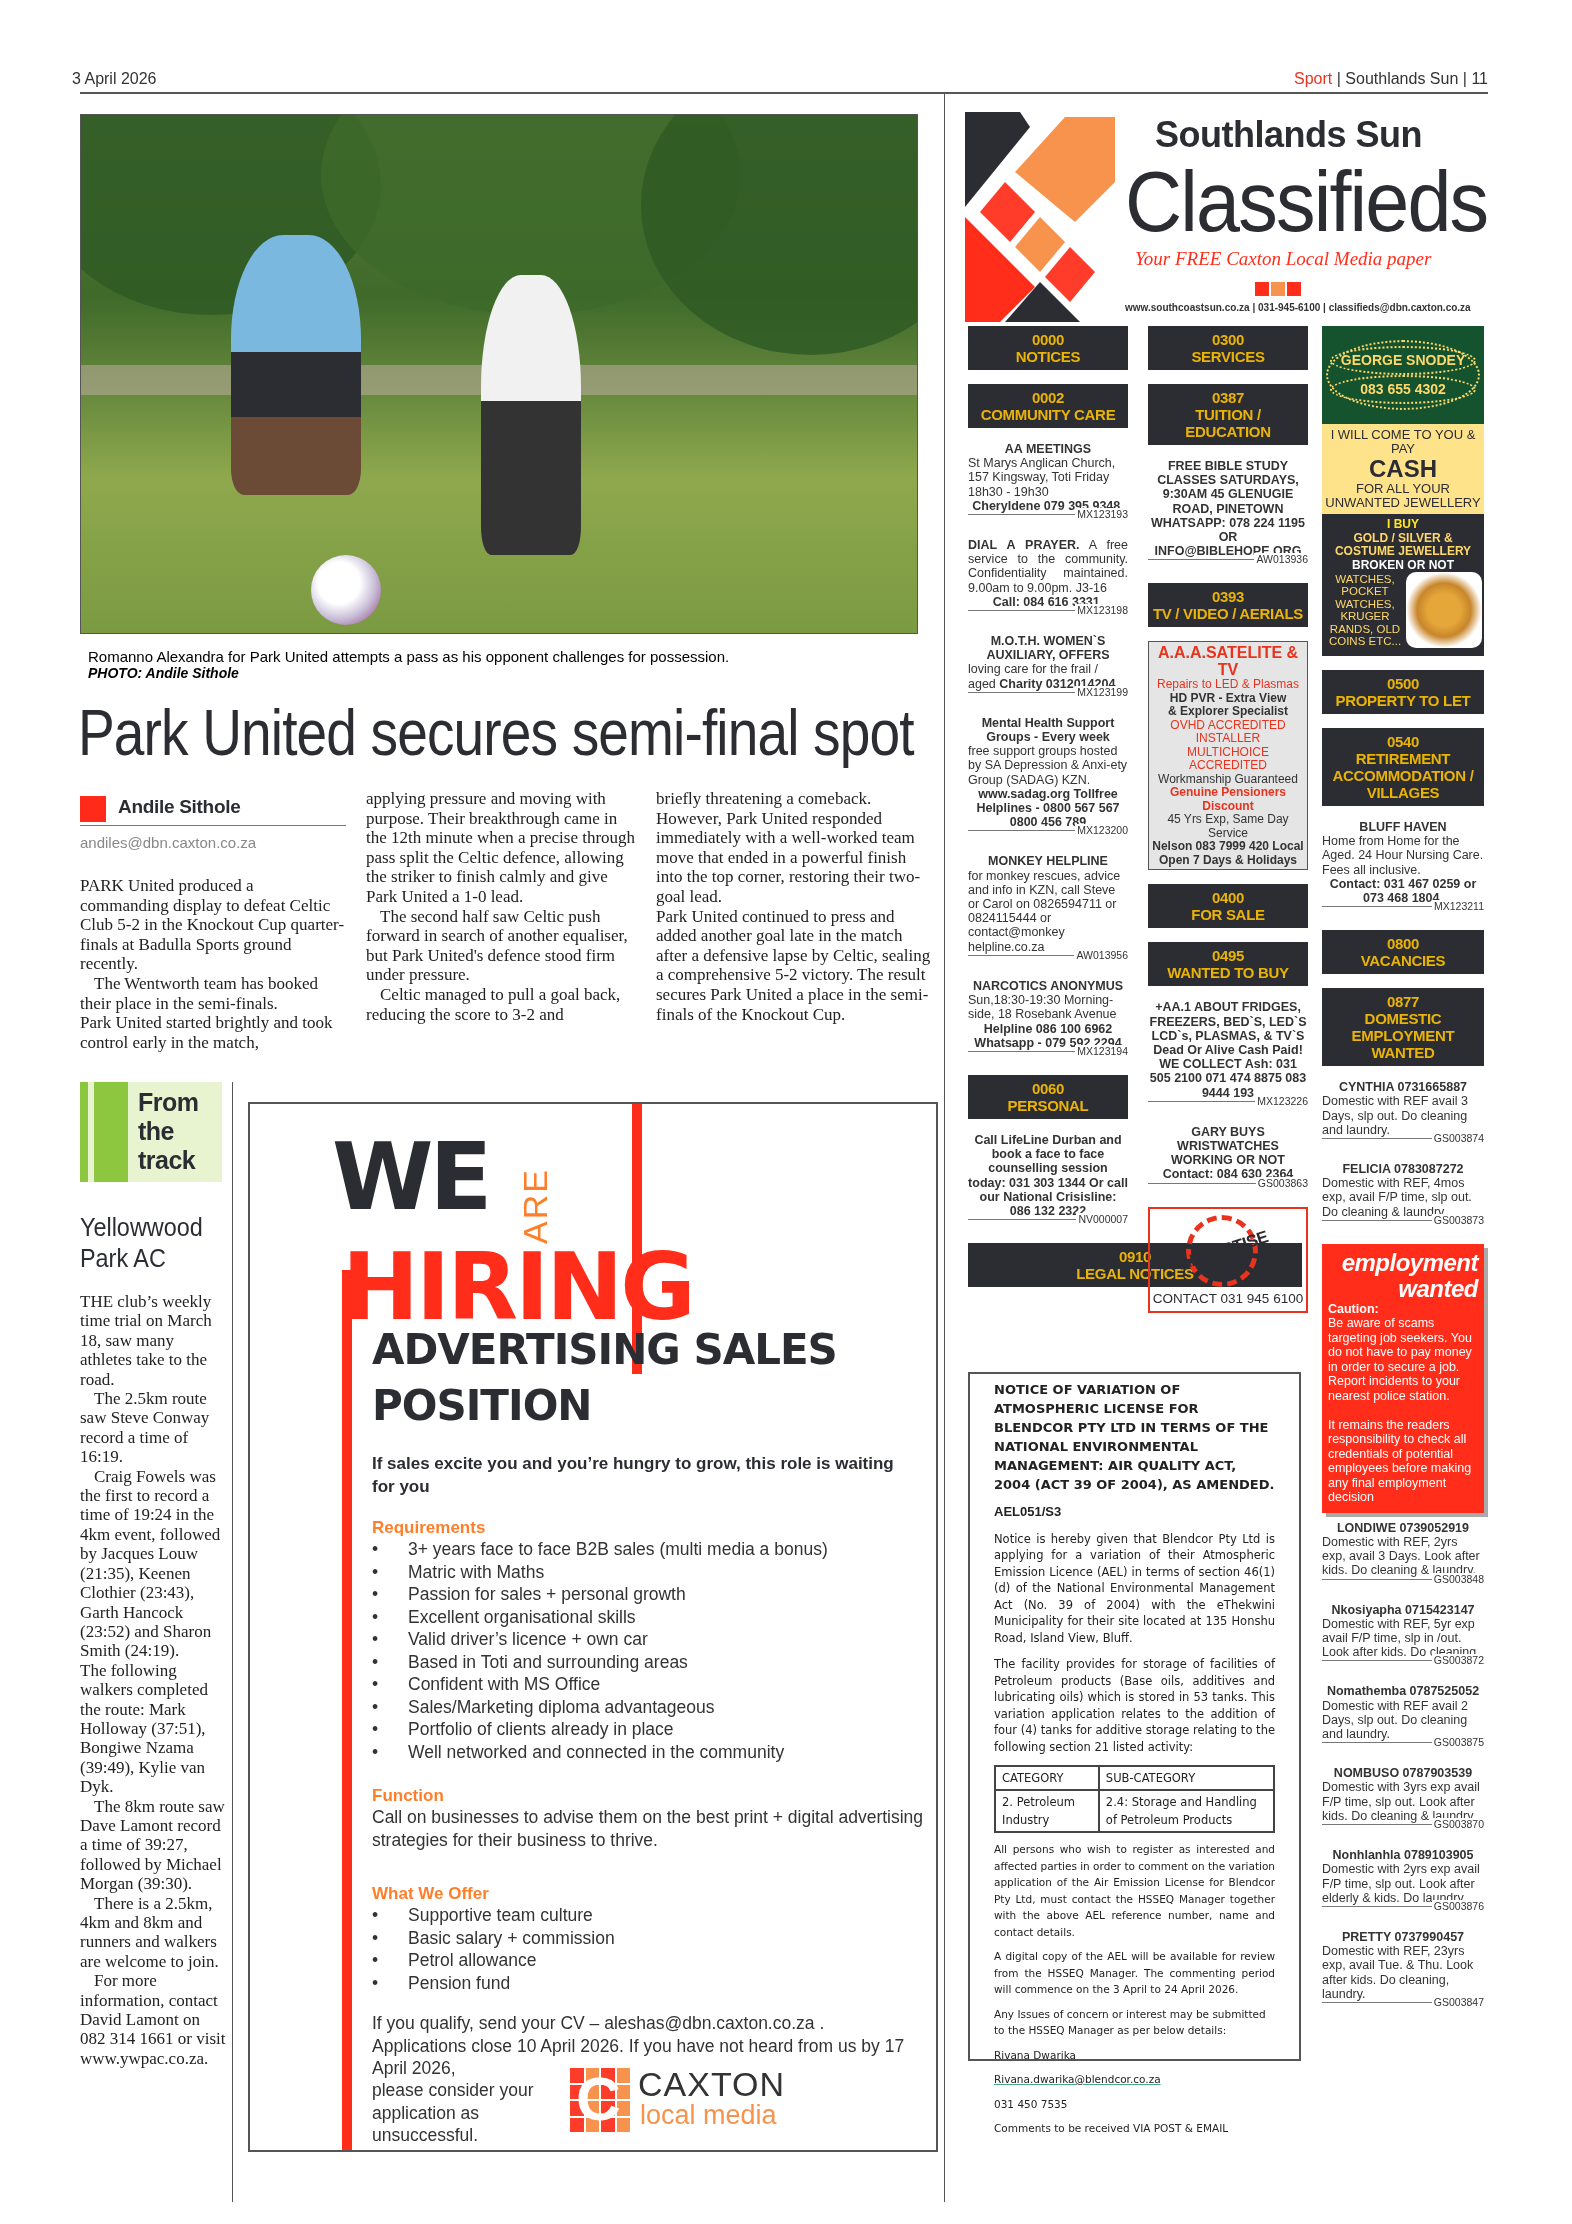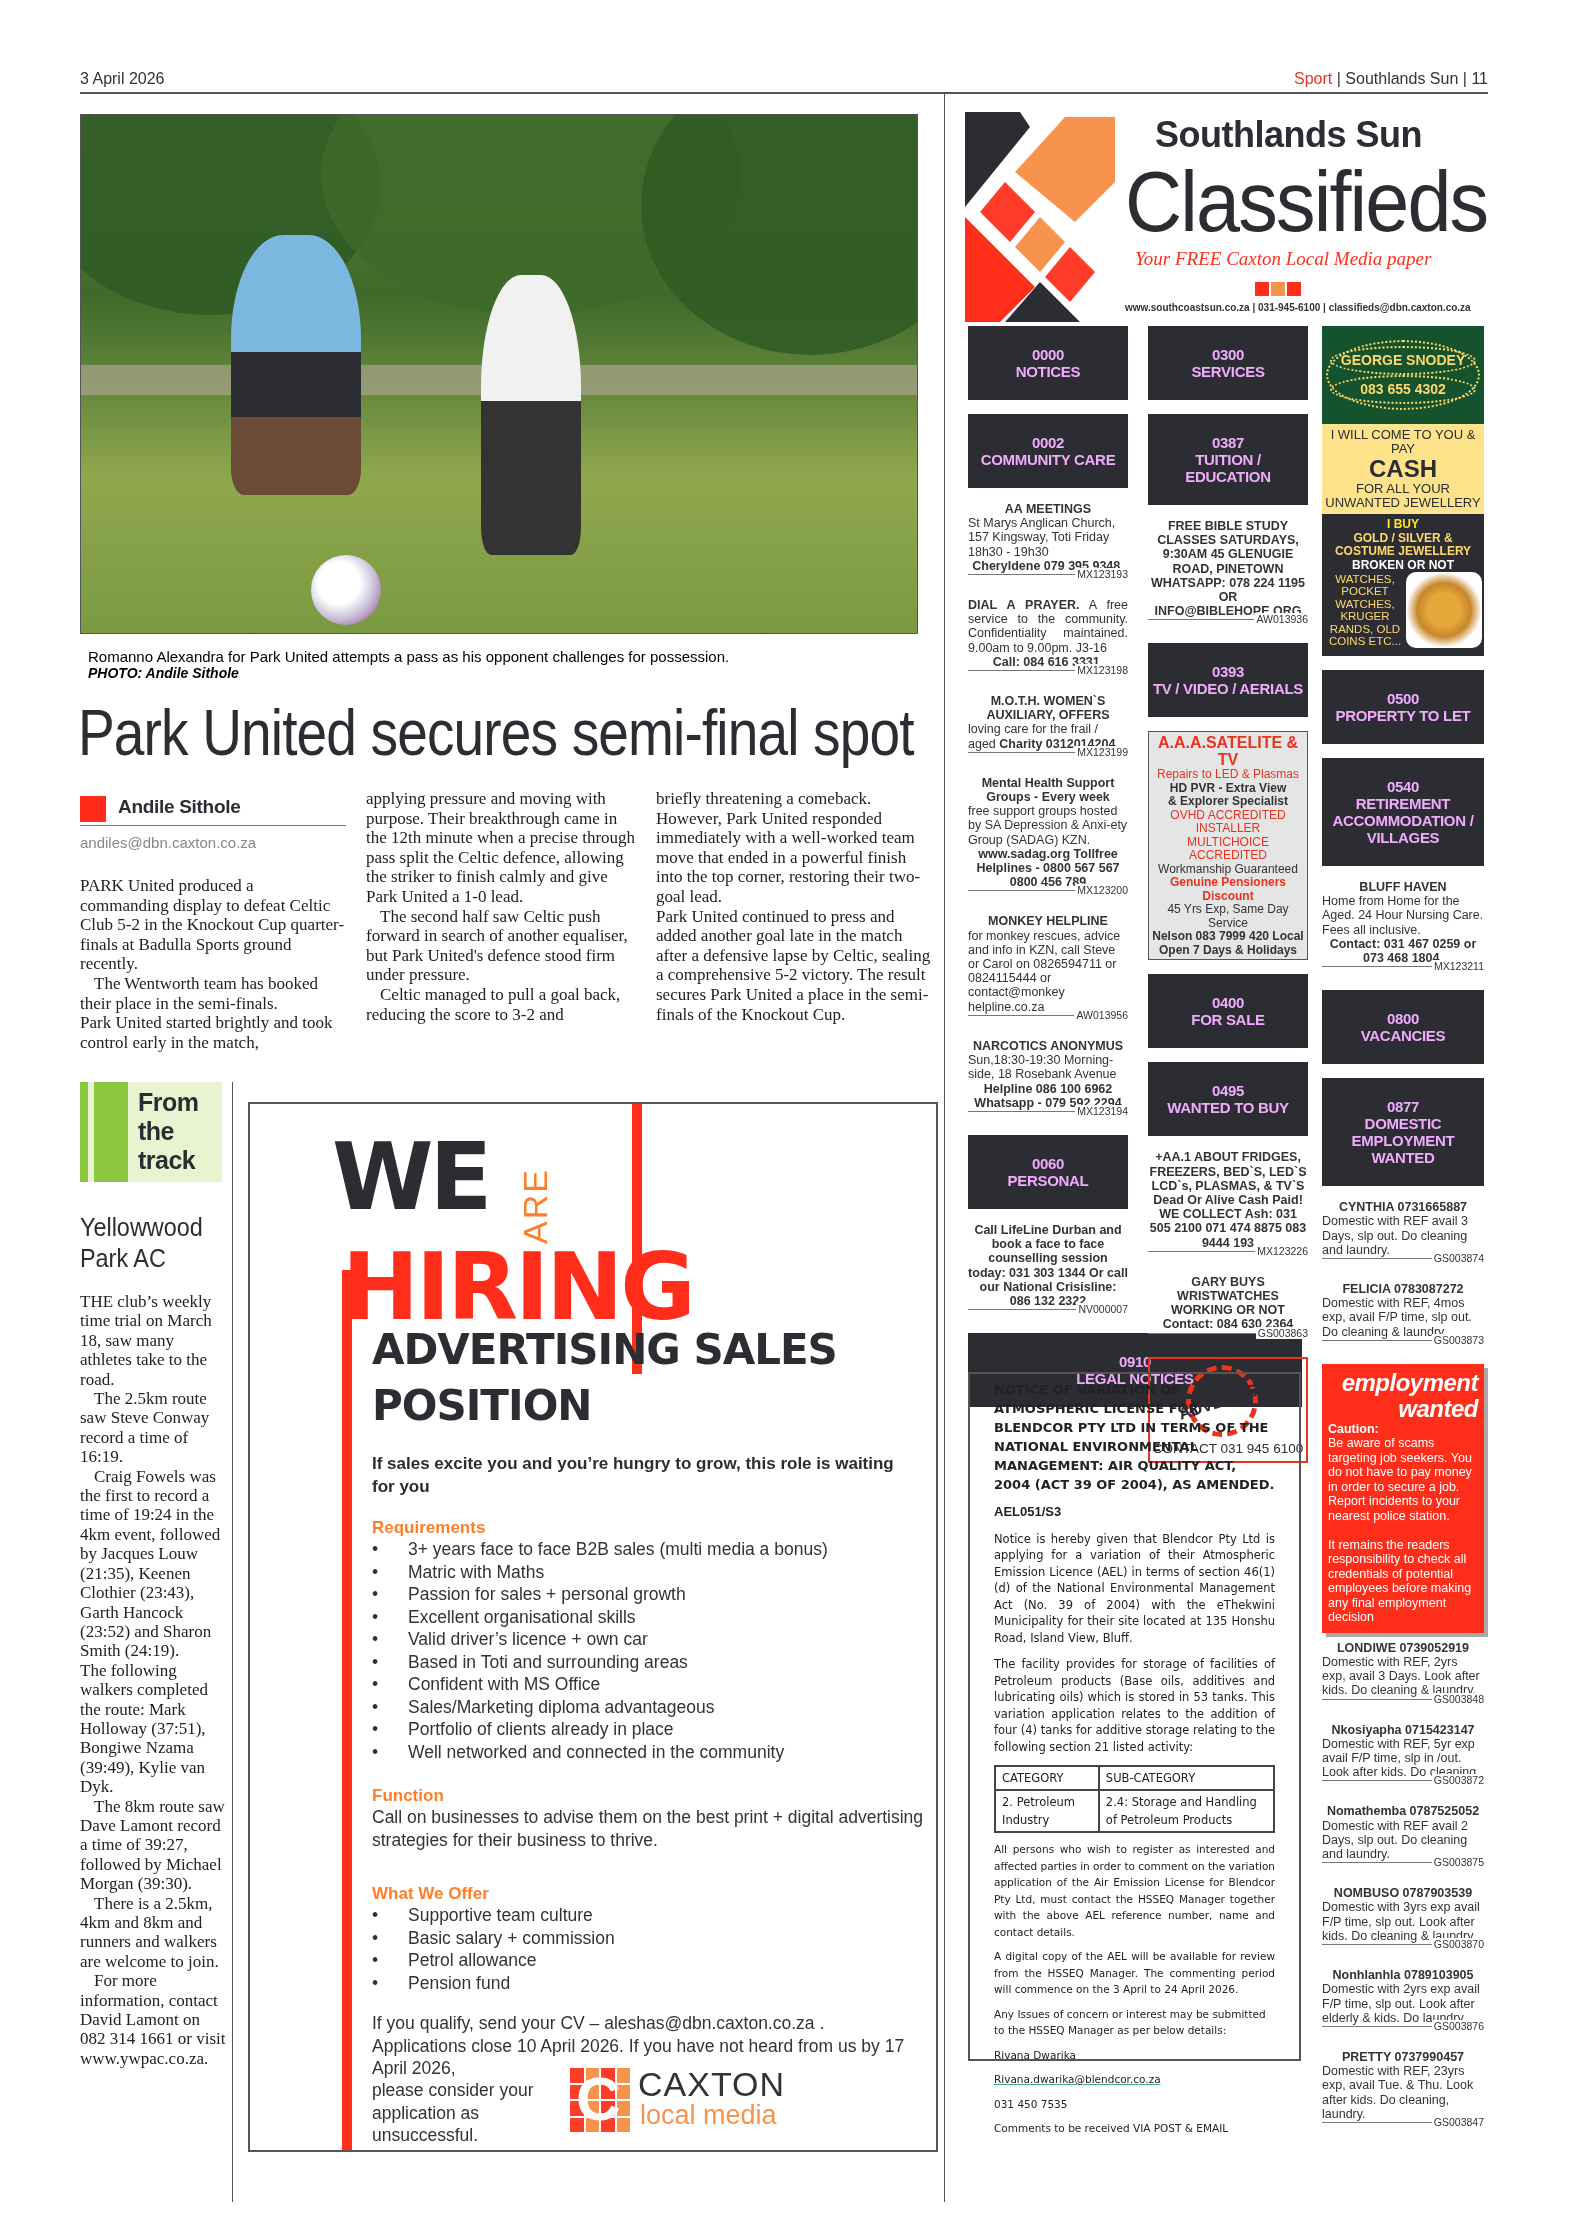--- a/index.html
+++ b/index.html
@@ -1,20 +1,20 @@
 <!DOCTYPE html>
 <html><head>
 <meta charset="utf-8">
 <style>
 *{box-sizing:border-box;margin:0;padding:0}
 body{width:1572px;height:2224px;background:#fff;position:relative;font-family:"Liberation Sans",sans-serif;color:#222;overflow:hidden}
 .abs{position:absolute}
 .topline{left:80px;top:92px;width:1408px;height:2px;background:#555}
 .vdiv{left:944px;top:92px;width:1px;height:2110px;background:#555}
-.date{left:80px;top:70px;font-size:16px;color:#333}
+.date{left:72px;top:70px;font-size:16px;color:#333}
 .folio{right:84px;top:70px;font-size:16px;color:#333}
 .folio .sec{color:#e8331f}
 
 .photo{left:80px;top:114px;width:838px;height:520px;overflow:hidden;border:1px solid #555;
  background:linear-gradient(180deg,#5d7a3e 0%,#3f6a2a 35%,#6a8c3f 55%,#8fa84d 70%,#7a9a42 100%)}
 .tree{position:absolute;border-radius:50%;background:#2f5a24;opacity:.85}
 .player{position:absolute;border-radius:40% 40% 10% 10%}
 .ball{position:absolute;border-radius:50%;background:radial-gradient(circle at 40% 40%,#fff 0 35%,#c9c0d8 60%,#8a2a7a 100%)}
 .caption{left:88px;top:648px;width:840px;font-size:15px;color:#000000}
 .caption .credit{font-weight:bold;font-style:italic;font-size:14px}
@@ -64,21 +64,21 @@
 .tagline{position:absolute;left:170px;top:142px;font-size:19px;font-style:italic;color:#ff2d1a;font-family:"Liberation Serif",serif}
 .sqs{position:absolute;left:290px;top:176px}
 .sqs span{display:inline-block;width:14px;height:14px;margin-right:2px;background:#ff2d1a}
 .sqs span:nth-child(2){background:#f7934c}
 .contact{position:absolute;left:160px;top:196px;font-size:10px;color:#333;font-weight:bold}
 
 .ccol{position:absolute;font-size:12.5px;line-height:14.2px;color:#333}
 .cA{left:968px;top:326px;width:160px}
 .cB{left:1148px;top:326px;width:160px}
 .cC{left:1322px;top:326px;width:162px}
-.hdr{background:#2b2d33;color:#f0abfc;text-align:center;font-weight:bold;font-size:15px;line-height:17px;padding:20px 4px;margin-bottom:14px;letter-spacing:-.3px;transform-origin:center}
+.hdr{background:#2b2d33;color:#eab308;text-align:center;font-weight:bold;font-size:15px;line-height:17px;padding:5px 4px;margin-bottom:14px;letter-spacing:-.3px;transform-origin:center}
 .hdr.wide{width:334px}
 .ad{margin-bottom:12px}
 .ad .c{text-align:center}
 .ad b{font-weight:bold}
 .ad .ref{border-top:1px solid #777;text-align:right;font-size:10.5px;line-height:11px;margin-top:1px}
 .ad .ref span{background:#fff;padding-left:2px;position:relative;top:-6px}
 .just{text-align:justify}
 .satbox{background:#e5e5e5;border:1.5px solid #555;text-align:center;padding:2px;margin-bottom:14px;font-size:12px;line-height:13.5px}
 .satbox .r{color:#e8331f}
 .satbox .big{color:#e8331f;font-weight:bold;font-size:16px;line-height:17px}

